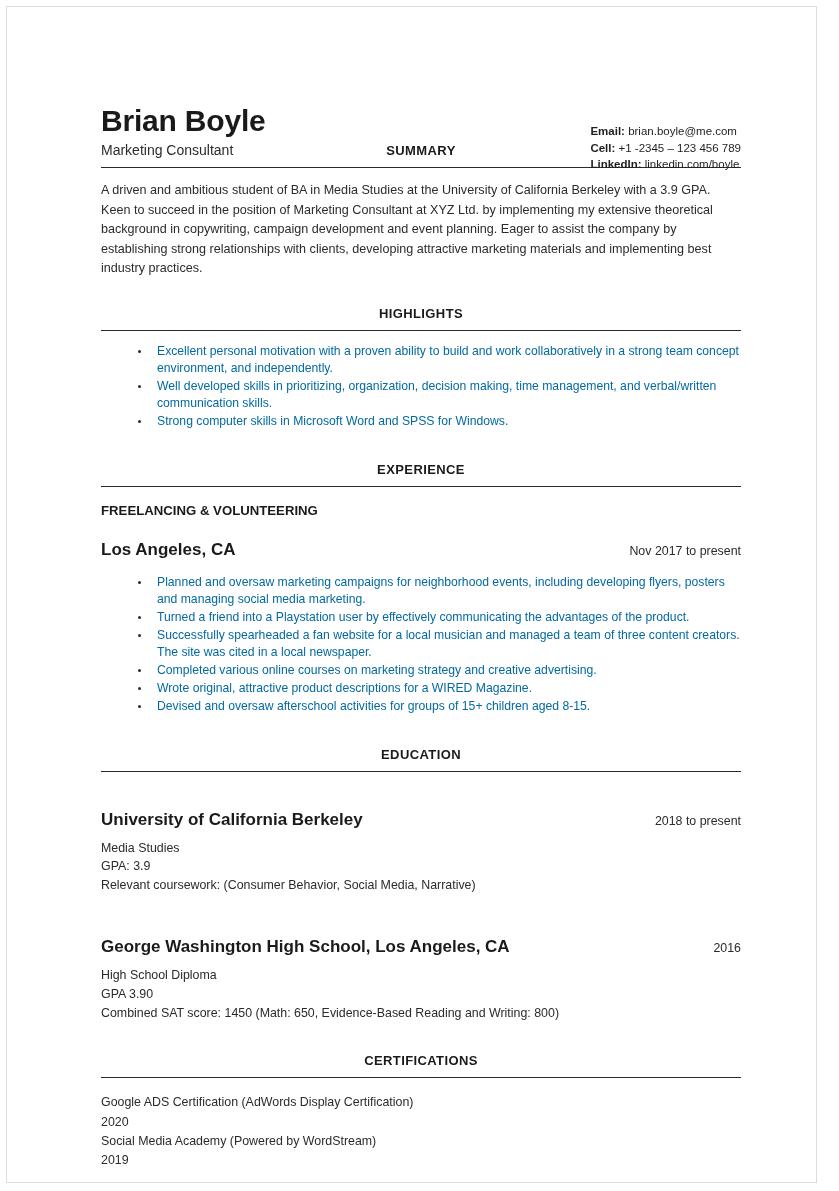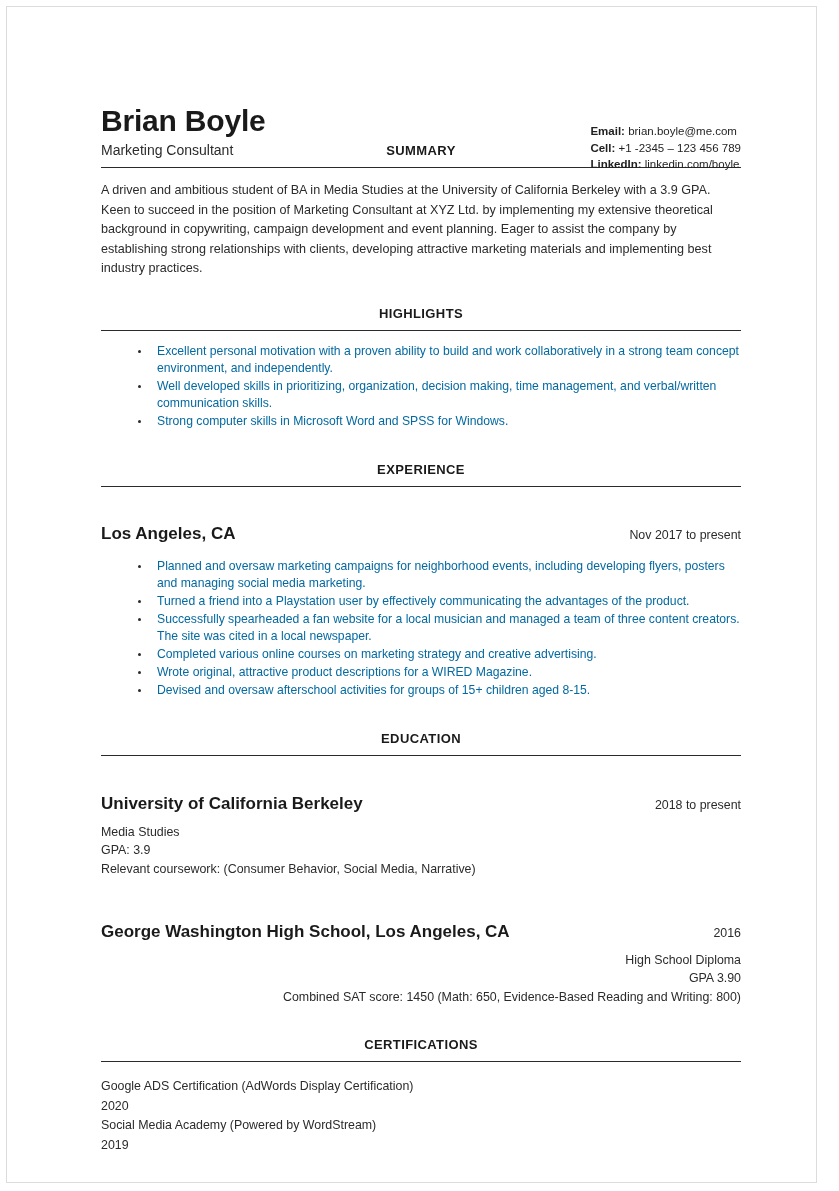--- a/index.html
+++ b/index.html
@@ -146,21 +146,21 @@
   }
   .detail {
     font-size: 12.4px;
     line-height: 18.6px;
     margin: 0;
     color: #2b2b2b;
   }
 
   .exp-block { margin-top: 16px; }
   .edu-block { margin-top: 17px; }
-  .edu-block.second { margin-top: 22px; text-align: right; }
+  .edu-block.second { margin-top: 22px; }
   .edu-details { margin-top: 7px; }
   .cert-block { margin-top: 15px; }
   .cert-row {
     display: flex;
     justify-content: space-between;
     align-items: flex-start;
     font-size: 12.4px;
     line-height: 19.4px;
     color: #2b2b2b;
     flex-direction: column;
@@ -213,20 +213,21 @@
         <li>Well developed skills in prioritizing, organization, decision making, time management, and verbal/written communication skills.</li>
         <li>Strong computer skills in Microsoft Word and SPSS for Windows.</li>
       </ul>
     </div>
 
     <div class="section sp-experience">
       <h2 class="sec-head">EXPERIENCE</h2>
       <hr class="rule">
 
       <div class="exp-block">
+        <div class="entry-org">FREELANCING &amp; VOLUNTEERING</div>
         <div class="entry-line">
           <span class="left">Los Angeles, CA</span>
           <span class="right">Nov 2017 to present</span>
         </div>
         <ul class="bullets">
           <li>Planned and oversaw marketing campaigns for neighborhood events, including developing flyers, posters and managing social media marketing.</li>
           <li>Turned a friend into a Playstation user by effectively communicating the advantages of the product.</li>
           <li>Successfully spearheaded a fan website for a local musician and managed a team of three content creators. The site was cited in a local newspaper.</li>
           <li>Completed various online courses on marketing strategy and creative advertising.</li>
           <li>Wrote original, attractive product descriptions for a WIRED Magazine.</li>

